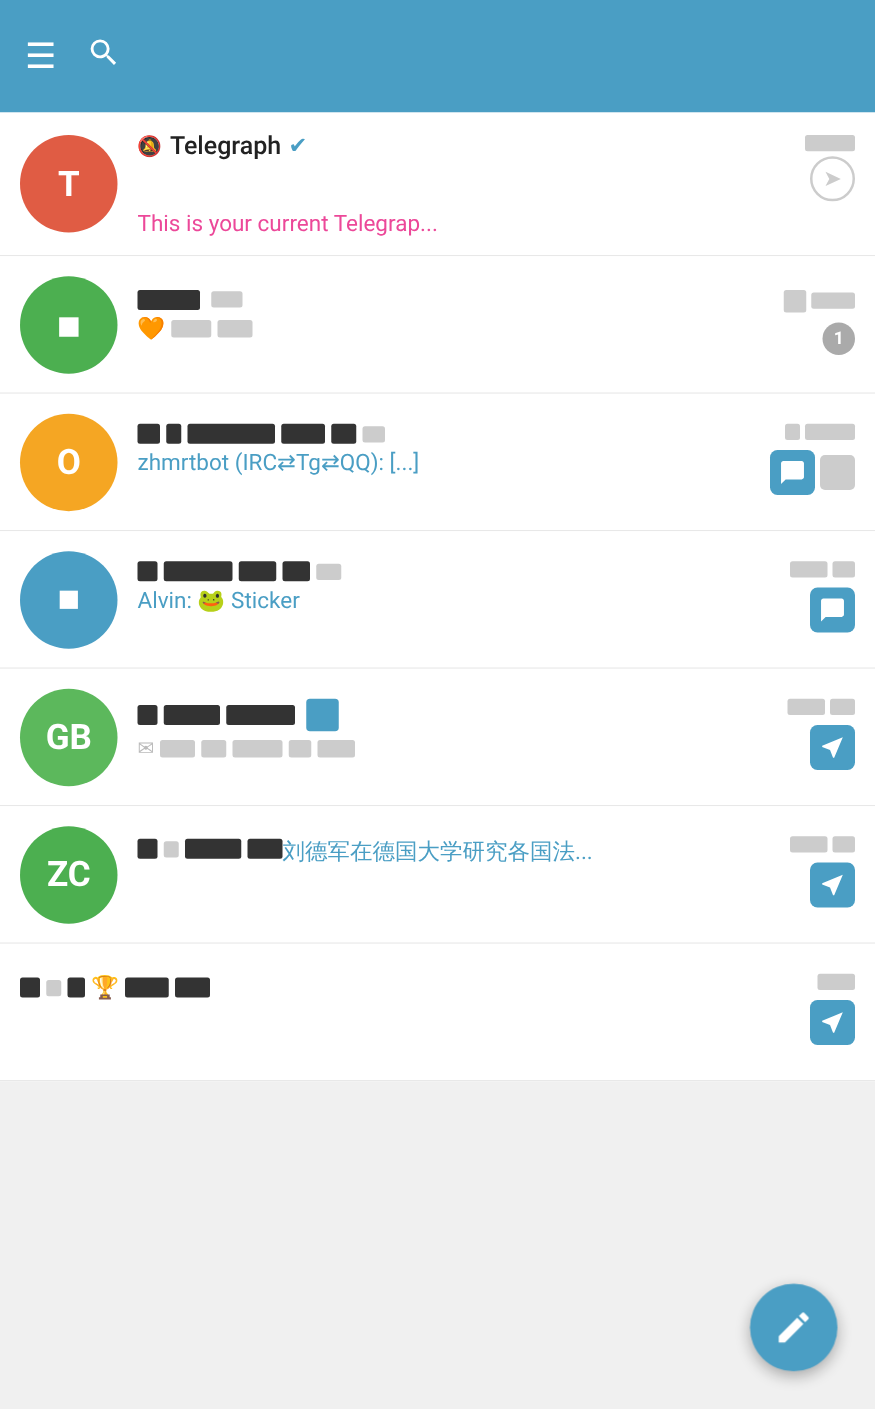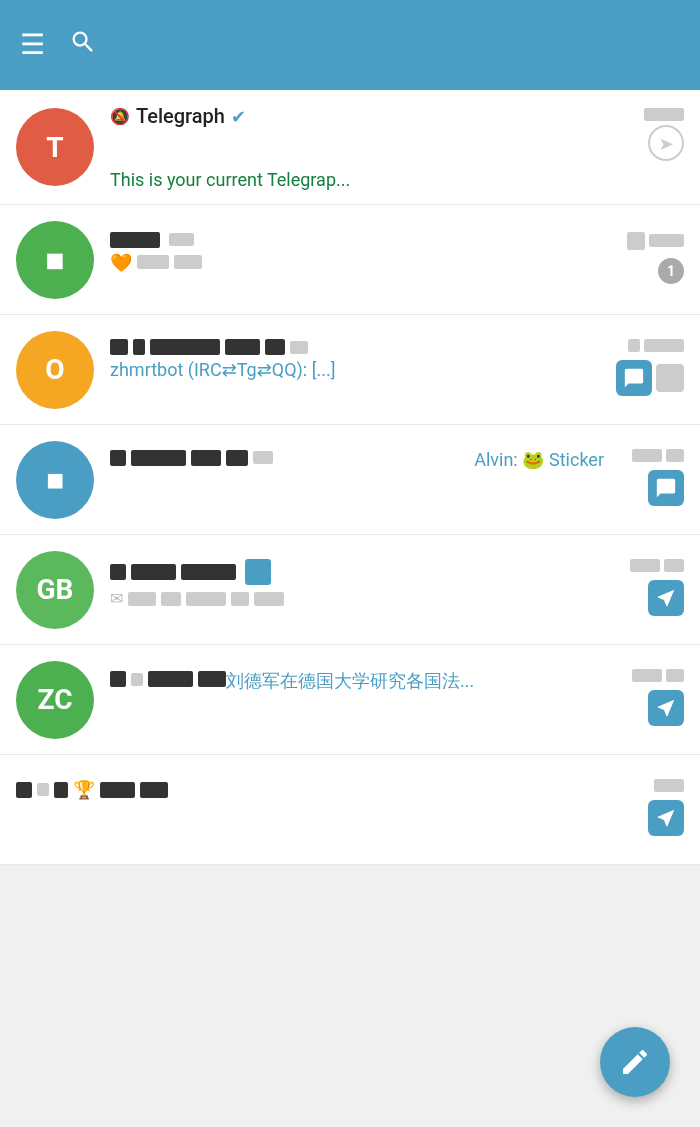--- a/index.html
+++ b/index.html
@@ -106,21 +106,21 @@
       font-size: 18px;
       flex-shrink: 0;
     }
     .mute-icon {
       color: #999;
       font-size: 16px;
       flex-shrink: 0;
     }
     .chat-preview {
       font-size: 18px;
-      color: #15803d;
+      color: #ec4899;
       white-space: nowrap;
       overflow: hidden;
       text-overflow: ellipsis;
       max-width: 460px;
     }
     .chat-preview.link {
       color: #4a9ec4;
     }
     .badge {
       width: 26px;
@@ -311,21 +311,21 @@
       </div>
     </div>
   </div>
 
   <div class="chat-item">
     <div class="avatar avatar-teal" style="position:relative;">
       <span style="font-size:30px;color:white;">■</span>
     </div>
     <div class="chat-content">
       <div class="chat-top-row">
-        <div style="flex:1;display:flex;flex-direction:row;justify-content:space-between;">
+        <div style="flex:1;display:flex;flex-direction:column;">
           <div class="blurred-row">
             <span class="blk" style="width:16px;height:16px;"></span>
             <span class="blk" style="width:55px;height:16px;"></span>
             <span class="blk" style="width:30px;height:16px;"></span>
             <span class="blk" style="width:22px;height:16px;"></span>
             <span class="blk-light" style="width:20px;height:13px;"></span>
           </div>
           <div>
             <span class="chat-preview link">Alvin: 🐸 Sticker</span>
           </div>

